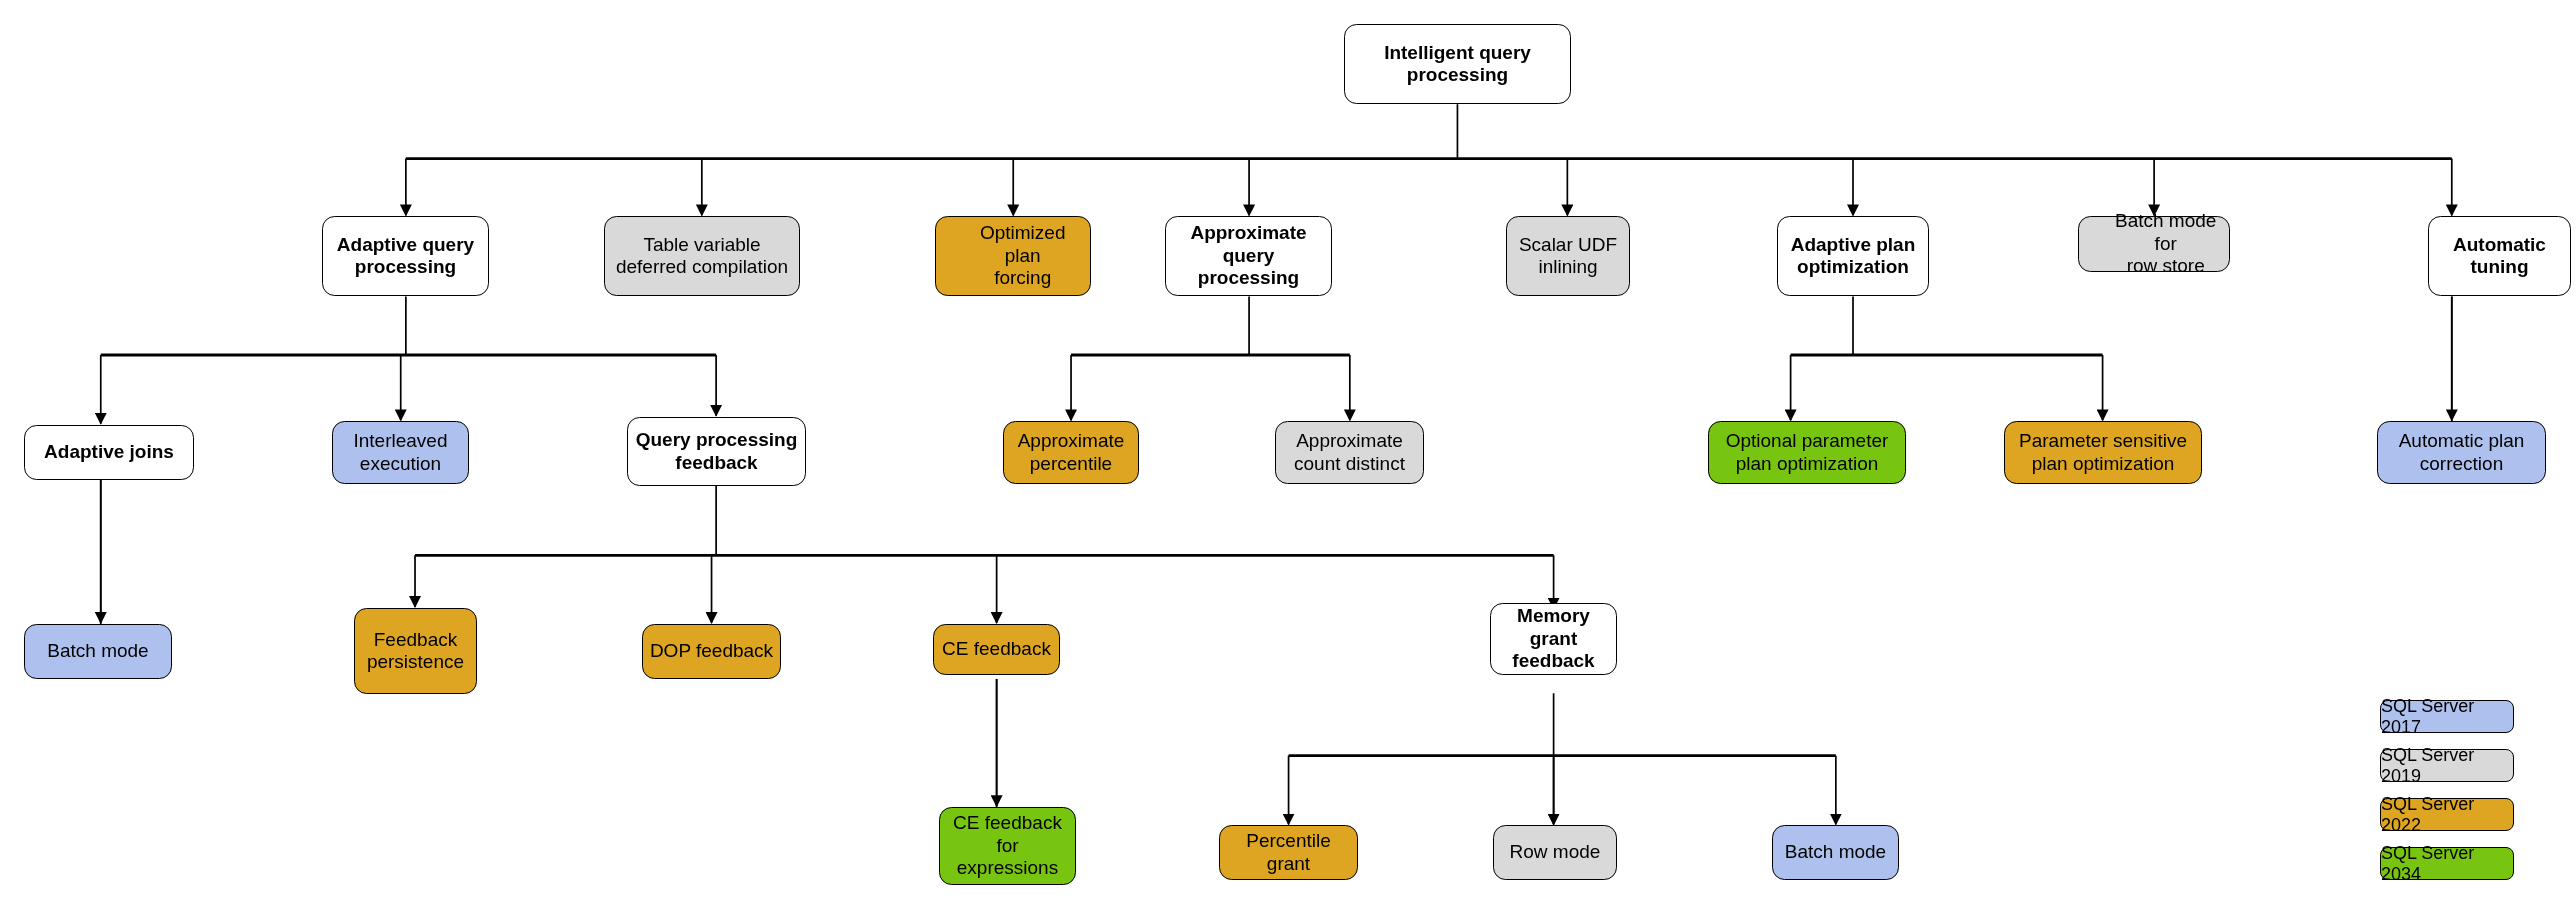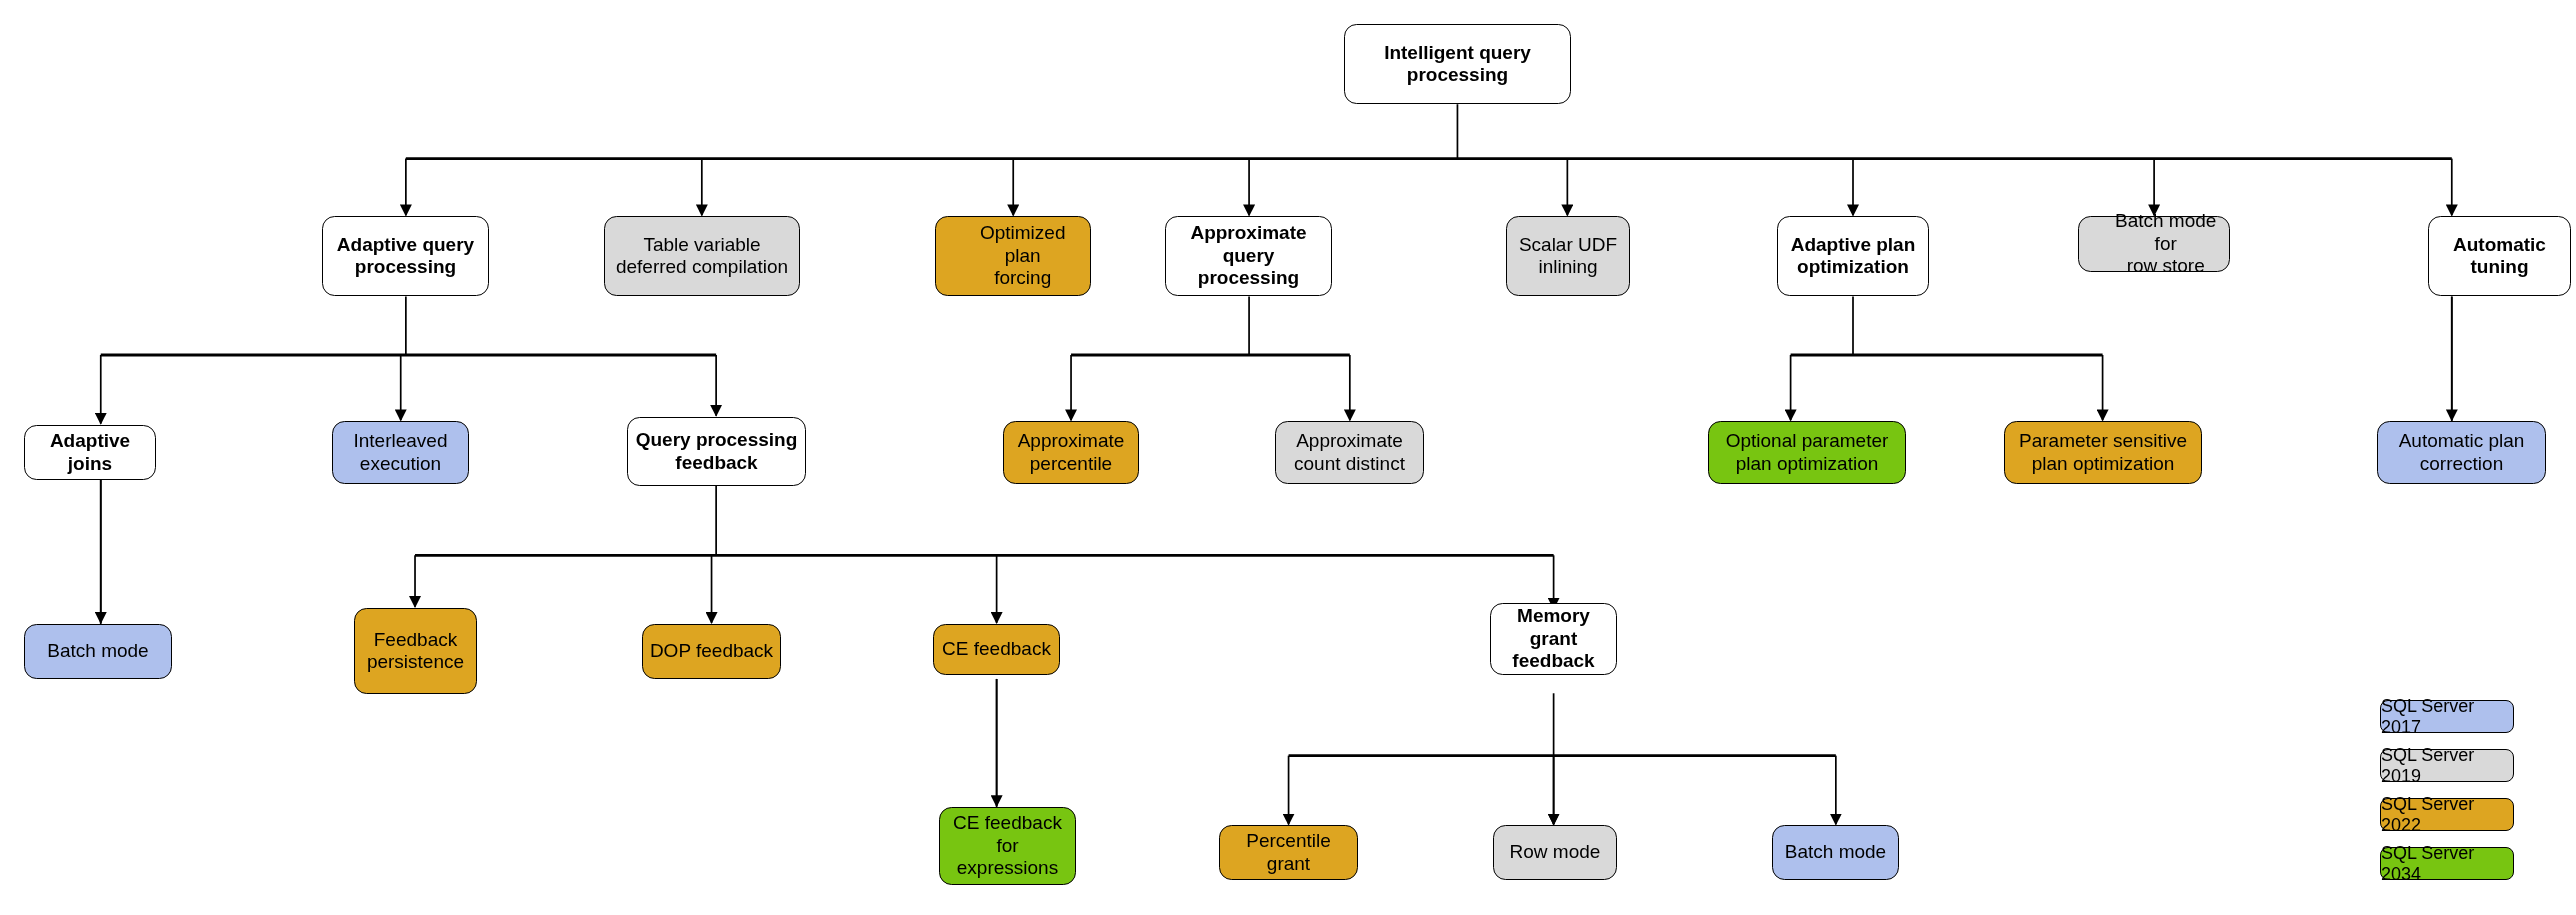--- a/index.html
+++ b/index.html
@@ -127,21 +127,21 @@
       <div class="node v-white" style="left: 1165px; top: 216px; width: 167px; height: 80px;">Approximate
 query processing</div>
       <div class="node v-2019" style="left: 1506px; top: 216px; width: 124px; height: 80px;">Scalar UDF
 inlining</div>
       <div class="node v-white" style="left: 1777px; top: 216px; width: 152px; height: 80px;">Adaptive plan
 optimization</div>
       <div class="node v-2019" style="left: 2078px; top: 216px; width: 152px; height: 56px; padding-left: 28px;">Batch mode for
 row store</div>
       <div class="node v-white" style="left: 2380px; top: 216px; width: 143px; height: 80px; margin-left: 48px;">Automatic
 tuning</div>
-      <div class="node v-white" style="left: 24px; top: 425px; width: 132px; height: 55px;">Adaptive joins</div>
+      <div class="node v-white" style="left: 24px; top: 425px; width: 170px; height: 55px;">Adaptive joins</div>
       <div class="node v-2017" style="left: 332px; top: 421px; width: 137px; height: 63px;">Interleaved
 execution</div>
       <div class="node v-white" style="left: 627px; top: 417px; width: 179px; height: 69px;">Query processing
 feedback</div>
       <div class="node v-2022" style="left: 1003px; top: 421px; width: 136px; height: 63px;">Approximate
 percentile</div>
       <div class="node v-2019" style="left: 1275px; top: 421px; width: 149px; height: 63px;">Approximate
 count distinct</div>
       <div class="node v-2025" style="left: 1692px; top: 421px; width: 198px; height: 63px;">Optional parameter
 plan optimization</div>

